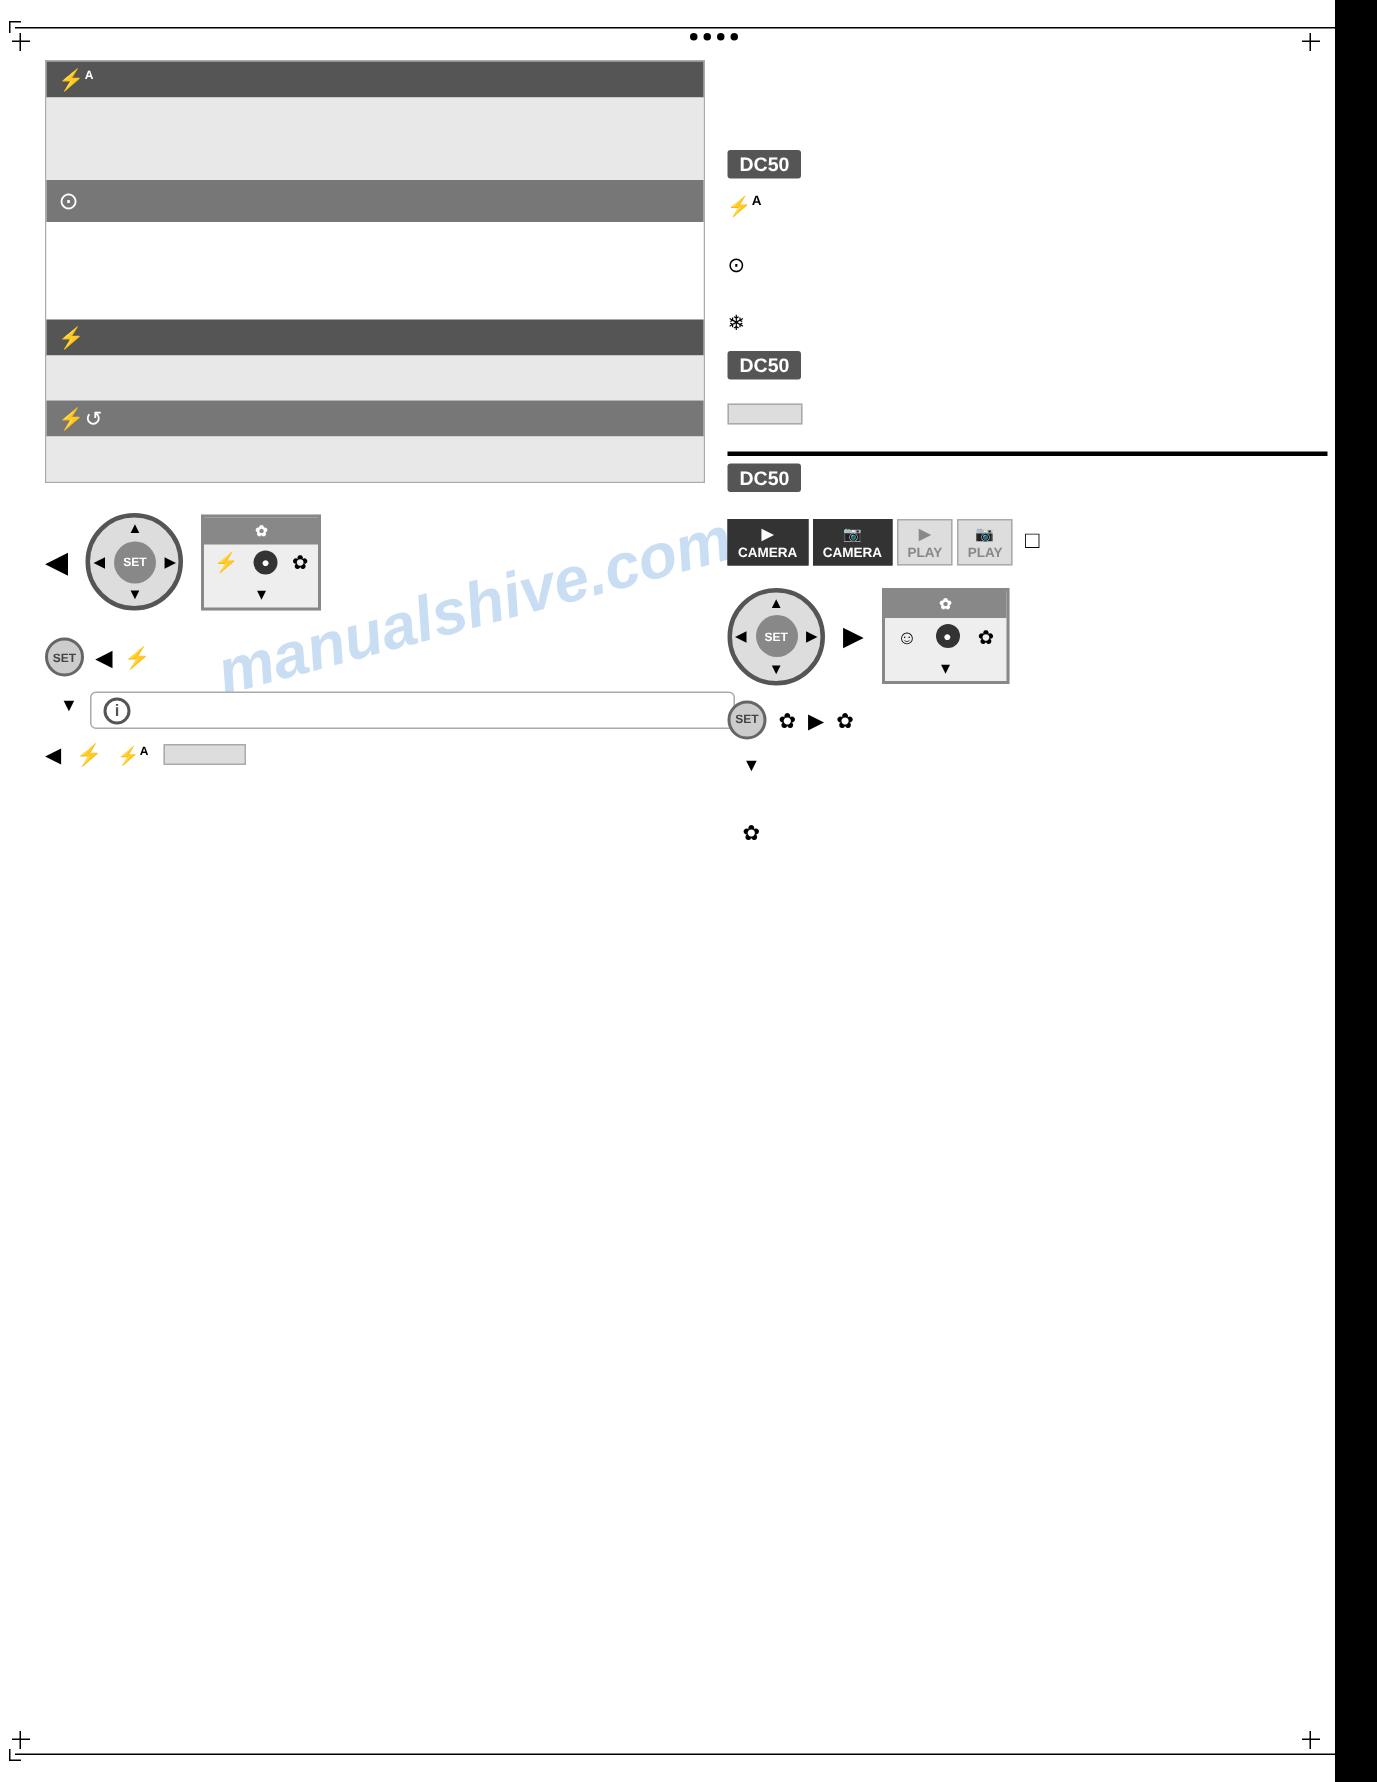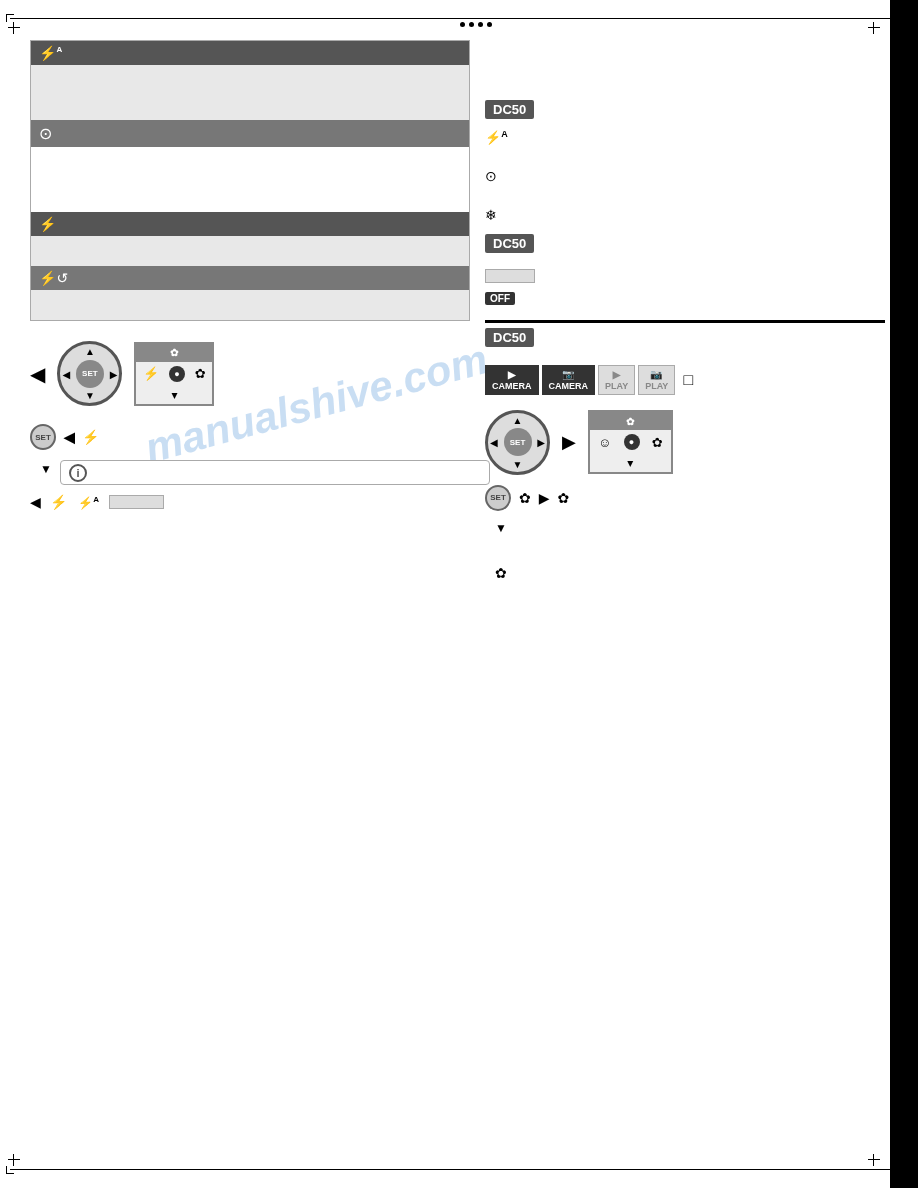--- a/index.html
+++ b/index.html
@@ -470,23 +470,20 @@
   <div style="margin-bottom:8px; display:flex; align-items:center; gap:10px;">
     <div class="dc50-badge">DC50</div>
   </div>
 
   
   <div style="margin-bottom:5px;">
     <div style="width:50px; height:14px; background:#ddd; border:1px solid #aaa; display:inline-block;"></div>
   </div>
 
   
-  <div style="margin-bottom:12px;">
-    <span class="off-badge">OFF</span>
-  </div>
 
   
   <div class="section-divider"></div>
 
   
   <div class="dc50-badge">DC50</div>
 
   
   <div class="mode-buttons" style="margin-top:10px;">
     <div class="mode-btn active">

